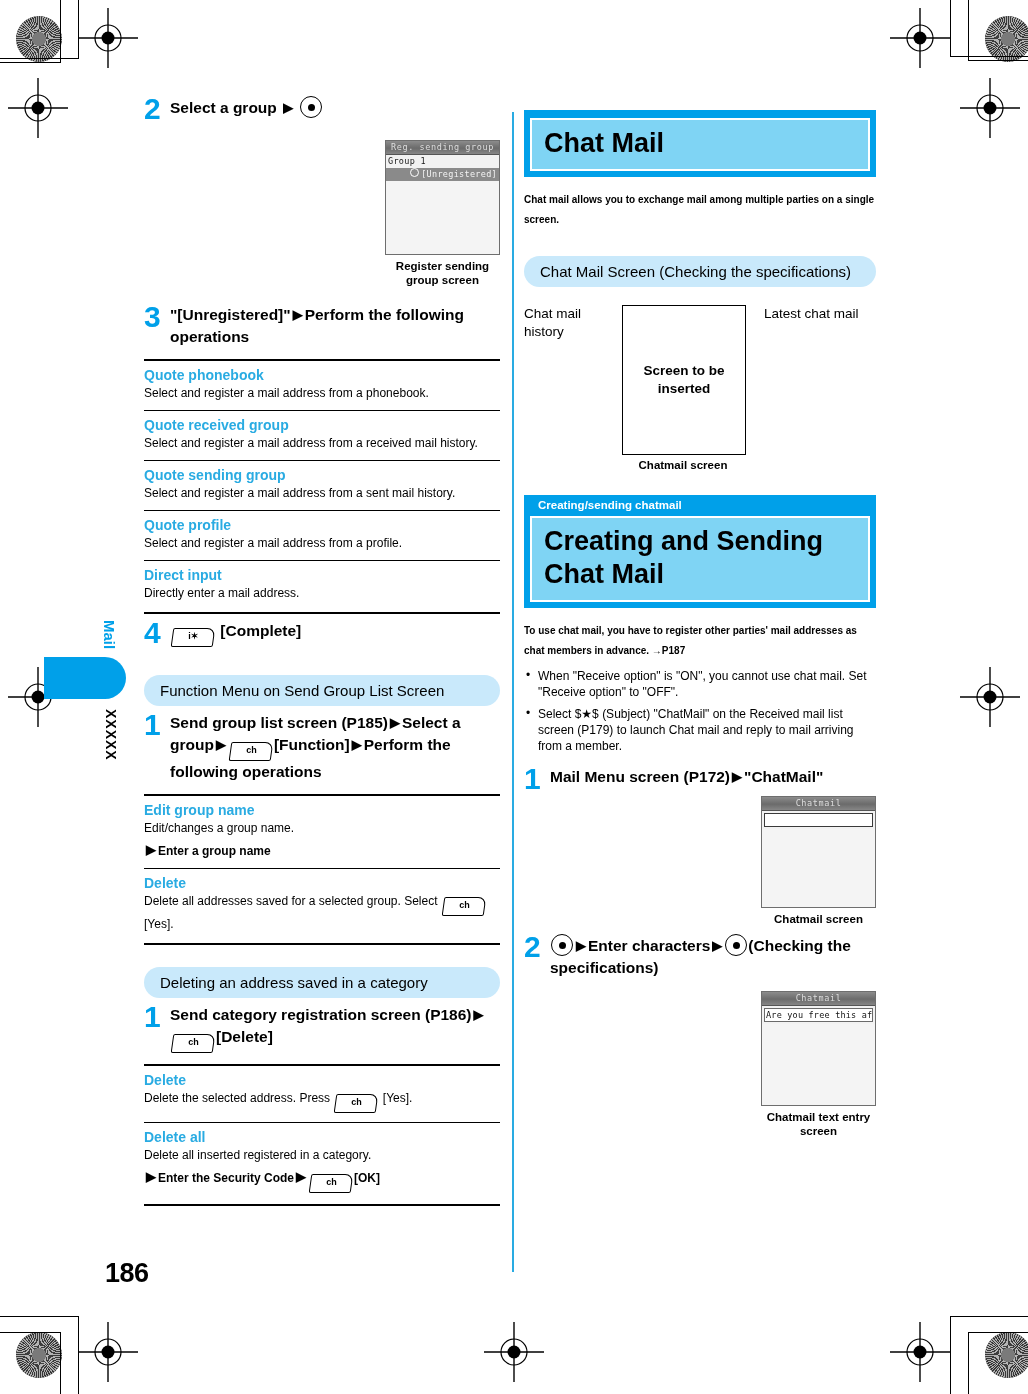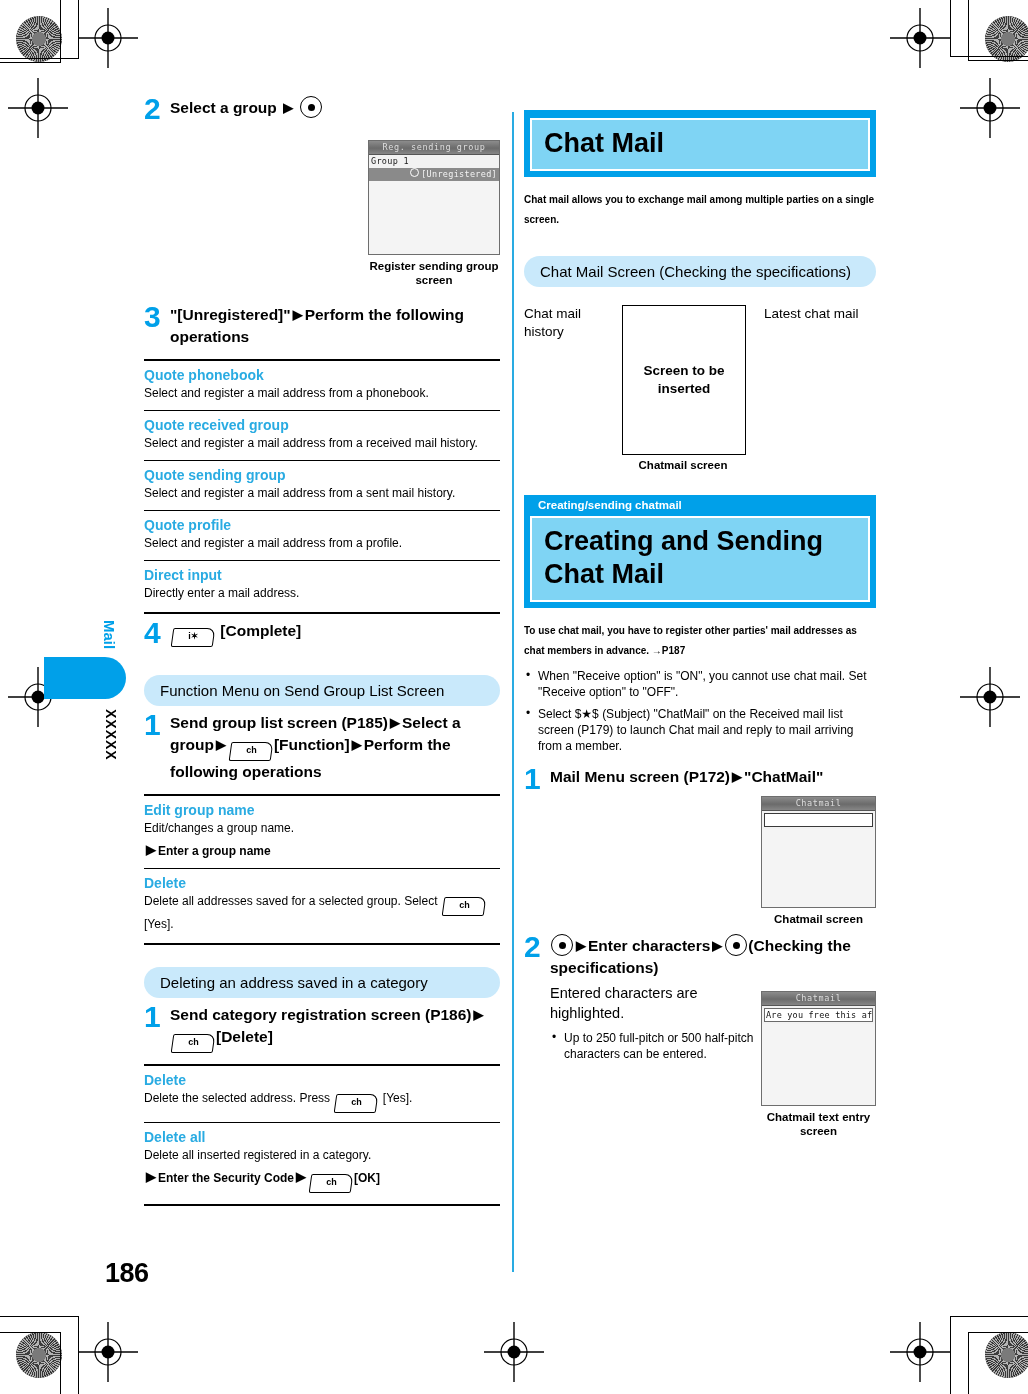--- a/index.html
+++ b/index.html
@@ -212,21 +212,21 @@
     <div class="step clearfix">
       <div class="step-num">2</div>
       <div class="step-body">
         <span>Select a group</span>
         <span class="arrow">▶</span>
         <span class="key-round"></span>
       </div>
     </div>
 
     <div style="position:relative;height:160px;">
-      <div style="position:absolute;right:0px;top:18px;width:132px;">
+      <div style="position:absolute;right:0px;top:18px;width:115px;">
         <div class="shot" style="height:113px;display:flex;flex-direction:column;">
           <div class="titlebar">Reg. sending group</div>
           <div class="row">Group 1</div>
           <div class="row sel">
             <span style="display:inline-block;width:7px;height:7px;border:1.3px solid #fff;border-radius:50%;vertical-align:0px;margin-right:2px;"></span><span>[Unregistered]</span>
           </div>
           <div class="blank"></div>
         </div>
         <div class="cap">Register sending group screen</div>
       </div>
@@ -389,22 +389,16 @@
 
     <div style="position:relative;margin-top:4px;">
       <div style="position:absolute;right:0px;top:8px;width:115px;">
         <div class="shot" style="height:113px;display:flex;flex-direction:column;">
           <div class="titlebar">Chatmail</div>
           <div class="textline">Are you free this aft</div>
           <div class="blank"></div>
         </div>
         <div class="cap">Chatmail text entry screen</div>
       </div>
-      <div style="width:215px;margin-left:26px;">
-        <div style="font-size:14.5px;line-height:20px;color:#000;">Entered characters are highlighted.</div>
-        <ul class="notes">
-          <li>Up to 250 full-pitch or 500 half-pitch characters can be entered.</li>
-        </ul>
-      </div>
     </div>
 
   </div>
 </div>
 
 </body></html>

